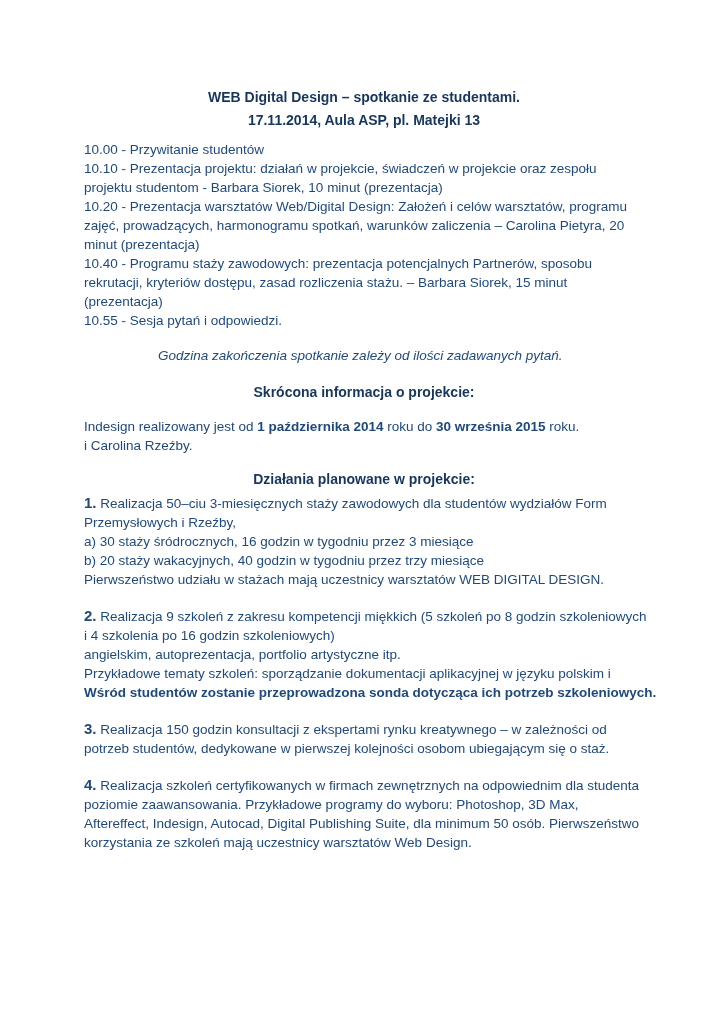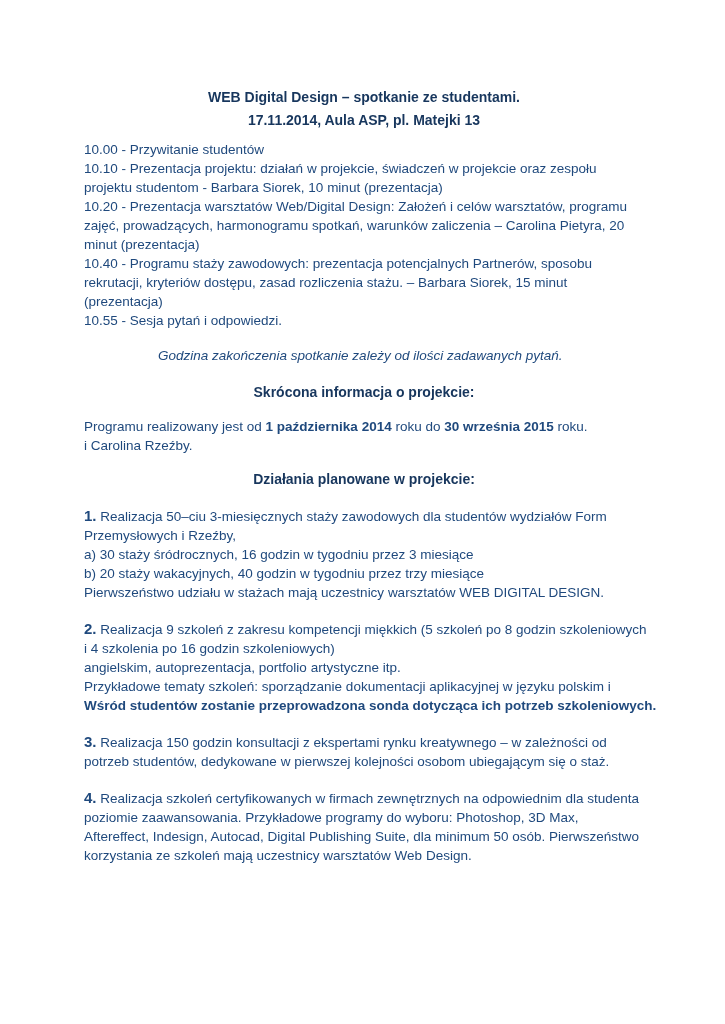--- a/index.html
+++ b/index.html
@@ -47,21 +47,21 @@
   .ln { white-space: nowrap; }
   .b, strong { font-weight: bold; }
   .agenda { margin-top: 8px; }
   .agenda-note {
     padding-left: 58px;
     font-style: italic;
     margin: 16px;
     white-space: nowrap;
   }
   .h-project-info { margin-top: 9px; margin-bottom: 14px; }
-  .h-activities   { margin-top: 13px; margin-bottom: 16px; }
+  .h-activities   { margin-top: 13px; margin-bottom: 3px; }
   .item { margin-top: 17px; }
   .item .ln:first-child .b { font-size: 15px; }
   .first-item { margin-top: 0; }
 </style>
 </head>
 <body>
 
 <div class="page">
   <div class="content">
 
@@ -79,21 +79,21 @@
         <div class="ln">rekrutacji, kryteriów dostępu, zasad rozliczenia stażu. – Barbara Siorek, 15 minut</div>
         <div class="ln">(prezentacja)</div>
         <div class="ln">10.55 - Sesja pytań i odpowiedzi.</div>
       </div>
 
     <div class="agenda-note">Godzina zakończenia spotkanie zależy od ilości zadawanych pytań.</div>
 
     <h2 class="section-heading h-project-info">Skrócona informacja o projekcie:</h2>
 
     <div class="para">
-        <div class="ln"><span>Programu realizowany jest od </span><span class="b">1 października 2014</span><span> roku do </span><span class="b">30 września 2015</span><span> roku.</span></div>
+        <div class="ln"><span>Indesign realizowany jest od </span><span class="b">1 października 2014</span><span> roku do </span><span class="b">30 września 2015</span><span> roku.</span></div>
         <div class="ln">i Carolina Rzeźby.</div>
       </div>
 
     <h2 class="section-heading h-activities">Działania planowane w projekcie:</h2>
 
     <div class="para item first-item">
         <div class="ln"><span class="b">1.</span><span> Realizacja 50–ciu 3-miesięcznych staży zawodowych dla studentów wydziałów Form</span></div>
         <div class="ln">Przemysłowych i Rzeźby,</div>
         <div class="ln">a) 30 staży śródrocznych, 16 godzin w tygodniu przez 3 miesiące</div>
         <div class="ln">b) 20 staży wakacyjnych, 40 godzin w tygodniu przez trzy miesiące</div>

